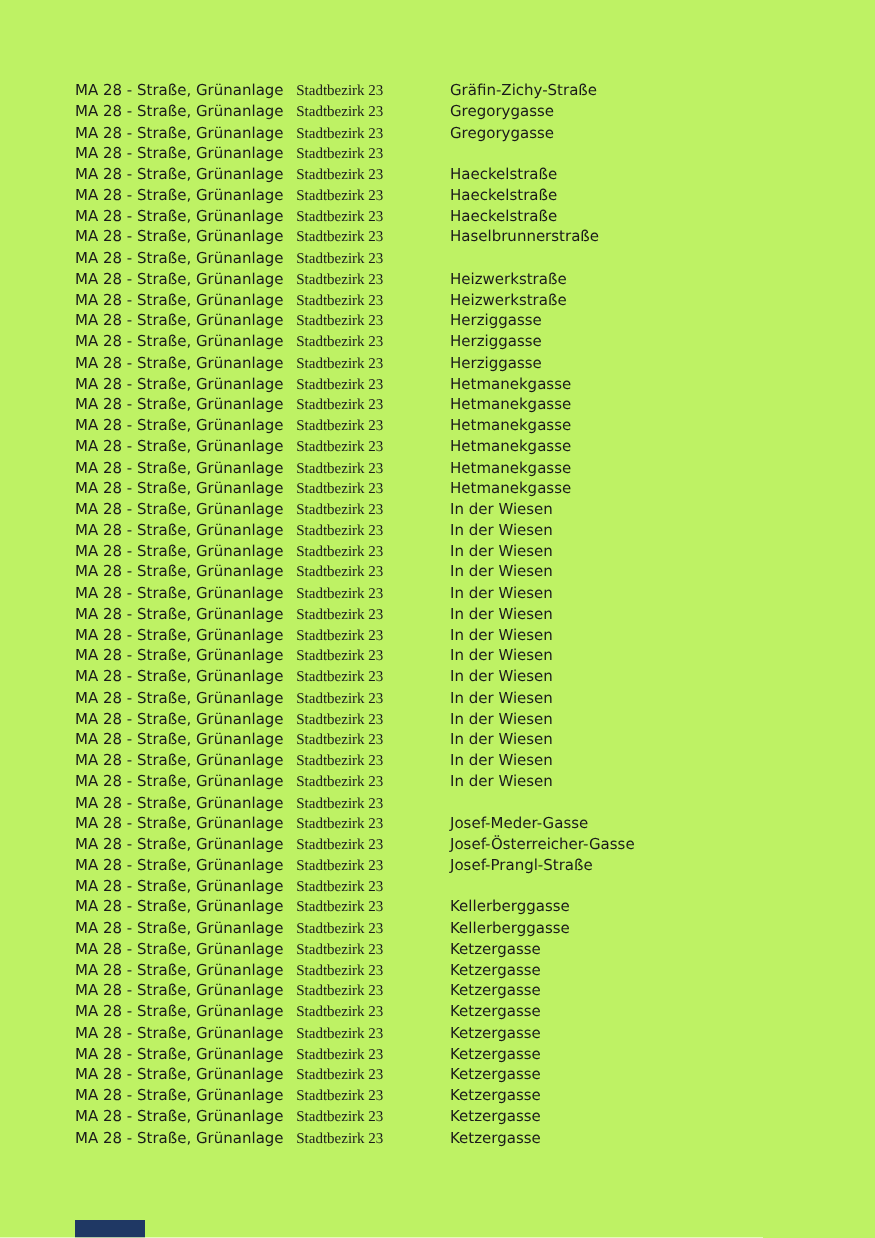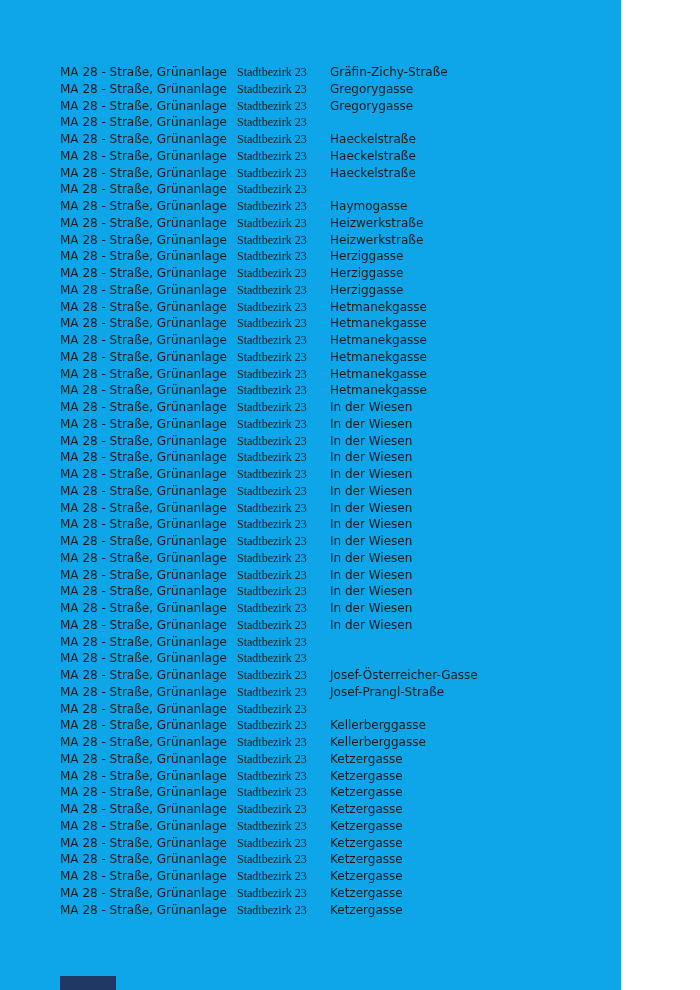--- a/index.html
+++ b/index.html
@@ -6,43 +6,43 @@
     margin: 0;
     padding: 0;
     background: #ffffff;
     width: 700px;
     height: 990px;
     overflow: hidden;
     font-family: "DejaVu Sans", "Liberation Sans", sans-serif;
   }
   .page {
     position: relative;
-    width: 621px;
+    width: 700px;
     height: 990px;
-    background: #0ea5e9;
+    background: #bef264;
   }
   .list {
     position: absolute;
     top: 64px;
     left: 60px;
     right: 20px;
   }
   .row {
     display: flex;
     align-items: baseline;
     height: 16.75px;
     line-height: 16.75px;
     font-size: 12px;
     color: #1a1a1a;
     white-space: nowrap;
   }
   .col { display: inline-block; }
   .dept { width: 177px; }
   .dist { width: 93px; font-family: Liberation Serif, serif; }
-  .street { flex: 1; }
+  .street { flex: 1; margin-left: 30px; }
   .footer-bar {
     position: absolute;
     left: 60px;
     top: 976px;
     width: 56px;
     height: 14px;
   }
 </style>
 </head>
 <body>
@@ -79,25 +79,25 @@
         <span class="col street">Haeckelstraße</span>
       </div>
       <div class="row">
         <span class="col dept">MA 28 - Straße, Grünanlage</span>
         <span class="col dist">Stadtbezirk 23</span>
         <span class="col street">Haeckelstraße</span>
       </div>
       <div class="row">
         <span class="col dept">MA 28 - Straße, Grünanlage</span>
         <span class="col dist">Stadtbezirk 23</span>
-      </div>
-      <div class="row">
-        <span class="col dept">MA 28 - Straße, Grünanlage</span>
-        <span class="col dist">Stadtbezirk 23</span>
-        <span class="col street">Haymogasse</span>
+        <span class="col street">Haselbrunnerstraße</span>
+      </div>
+      <div class="row">
+        <span class="col dept">MA 28 - Straße, Grünanlage</span>
+        <span class="col dist">Stadtbezirk 23</span>
       </div>
       <div class="row">
         <span class="col dept">MA 28 - Straße, Grünanlage</span>
         <span class="col dist">Stadtbezirk 23</span>
         <span class="col street">Heizwerkstraße</span>
       </div>
       <div class="row">
         <span class="col dept">MA 28 - Straße, Grünanlage</span>
         <span class="col dist">Stadtbezirk 23</span>
         <span class="col street">Heizwerkstraße</span>
@@ -217,20 +217,21 @@
         <span class="col dist">Stadtbezirk 23</span>
         <span class="col street">In der Wiesen</span>
       </div>
       <div class="row">
         <span class="col dept">MA 28 - Straße, Grünanlage</span>
         <span class="col dist">Stadtbezirk 23</span>
       </div>
       <div class="row">
         <span class="col dept">MA 28 - Straße, Grünanlage</span>
         <span class="col dist">Stadtbezirk 23</span>
+        <span class="col street">Josef-Meder-Gasse</span>
       </div>
       <div class="row">
         <span class="col dept">MA 28 - Straße, Grünanlage</span>
         <span class="col dist">Stadtbezirk 23</span>
         <span class="col street">Josef-Österreicher-Gasse</span>
       </div>
       <div class="row">
         <span class="col dept">MA 28 - Straße, Grünanlage</span>
         <span class="col dist">Stadtbezirk 23</span>
         <span class="col street">Josef-Prangl-Straße</span>

